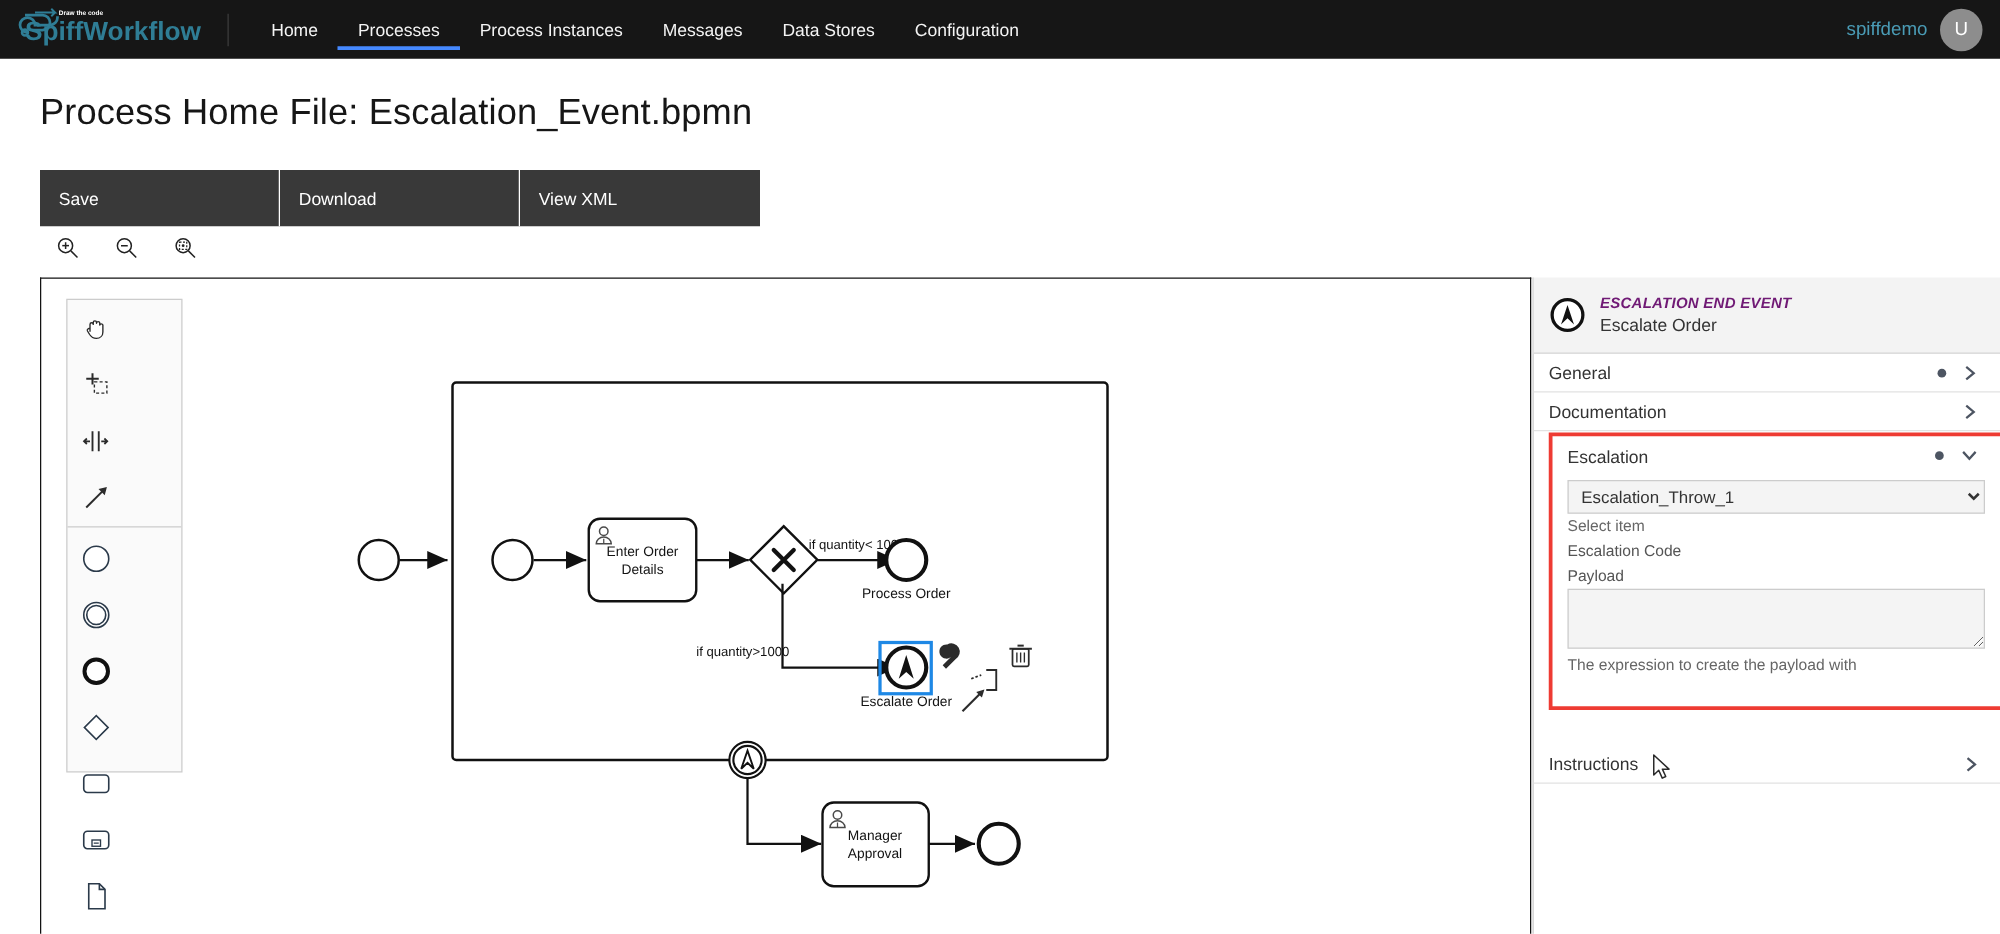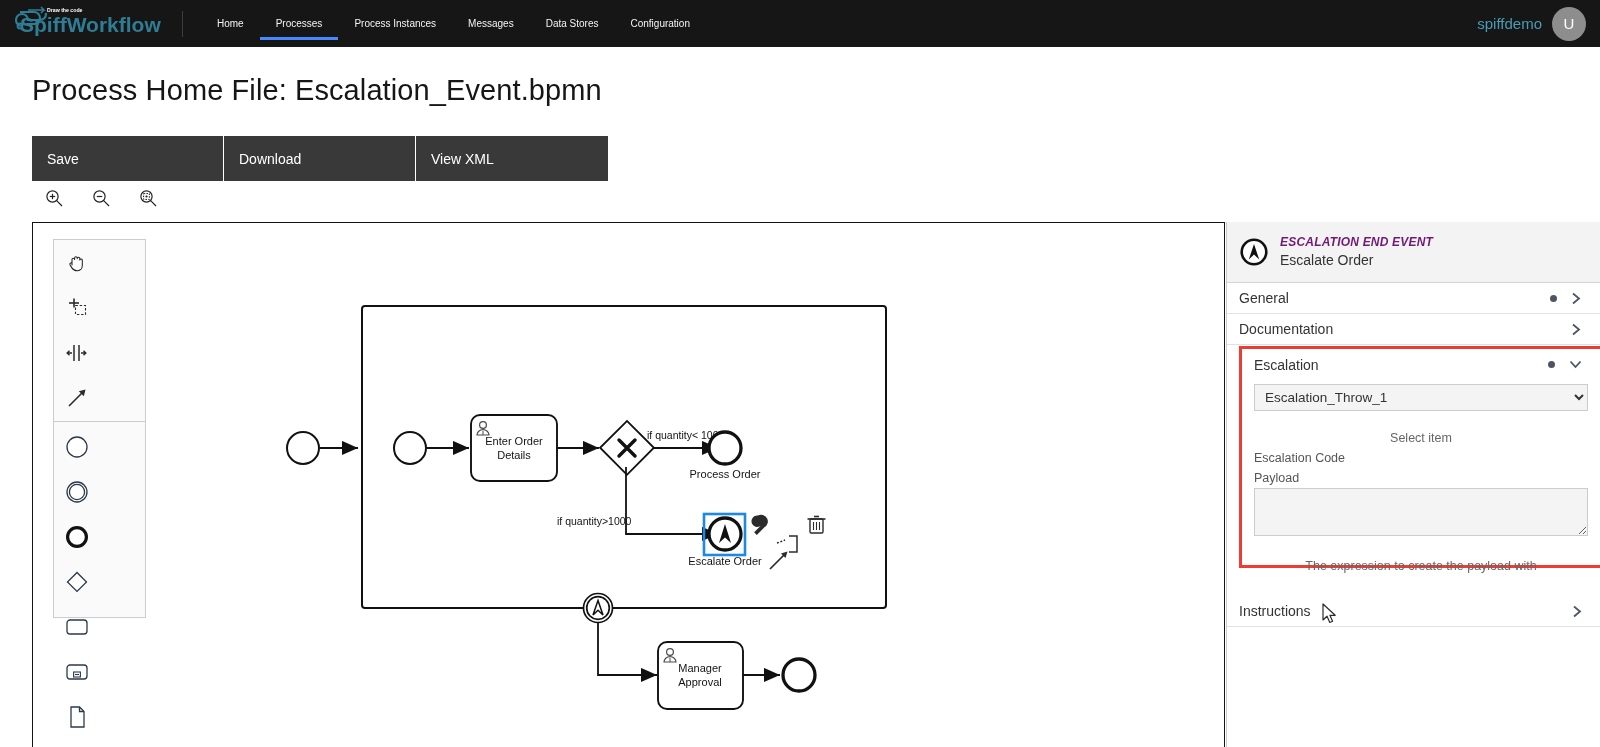--- a/index.html
+++ b/index.html
@@ -22,21 +22,21 @@
     width: 180px; height: 47px;
     display: flex; align-items: center; padding-left: 14px;
     position: relative;
   }
   .brand-svg { display:block; }
   .nav-divider {
     width: 1px; height: 26px; background: #3d3d3d; margin: 0 18px 0 2px;
   }
   .nav-items { display: flex; align-items: center; height: 47px; }
   .nav-item {
-    color: #f4f4f4; font-size: 10px; line-height: 1;
+    color: #f4f4f4; font-size: 14px; line-height: 1;
     padding: 0 16px; height: 33px;
     display: flex; align-items: center; cursor: pointer;
     position: relative; white-space: nowrap;
   }
   .nav-item.active::after {
     content: ""; position: absolute; left: 0; right: 0; bottom: 0;
     height: 3px; background: #4589ff;
   }
   .nav-right {
     margin-left: auto; display: flex; align-items: center;
@@ -133,21 +133,21 @@
   .grp-chev.no-dot { margin-left: auto; }
 
   .escgroup {
     position: absolute; left: 12px; top: 124px;
     width: 364px; height: 222px;
     border: 3px solid #ee3b33; background: #ffffff;
   }
   .escgroup .grp-row { border-bottom: none; }
   .esc-body { padding: 4px 12px 0 12px; }
   .fld-label { font-size: 12.5px; color: #555555; margin: 6px 0 3px 0; }
-  .fld-hint { font-size: 12.5px; color: #666666; margin-top: 20px; text-align: center; }
+  .fld-hint { font-size: 12.5px; color: #666666; margin-top: 3px; }
   select.fld, input.fld {
     width: 100%; height: 27px; font-size: 13.5px;
     font-family: "Liberation Sans", sans-serif;
     color: #333333; background: #f4f4f4;
     border: 1px solid #cccccc; padding: 0 6px;
     outline: none;
   }
   select.fld { background: #f4f4f4; }
   textarea.fld {
     width: 100%; height: 48px; font-size: 13.5px;

